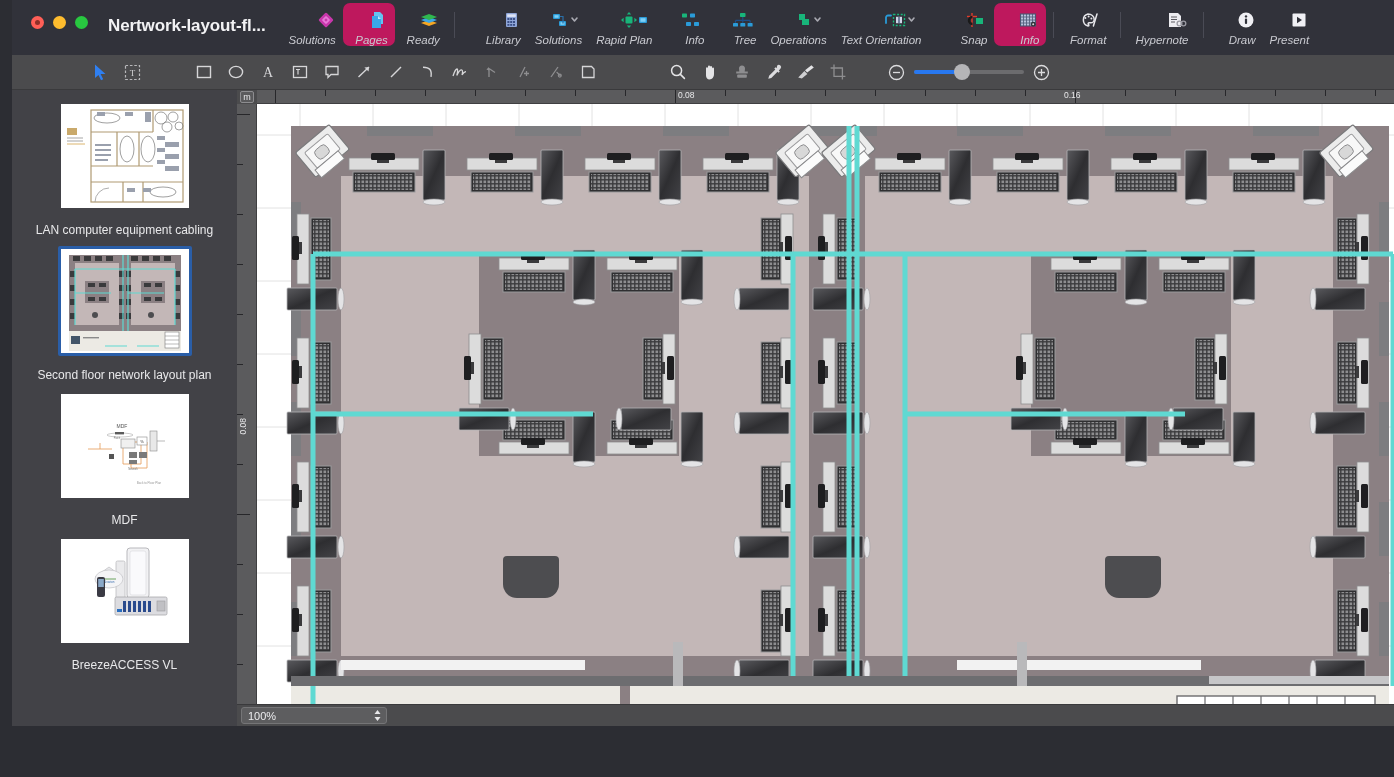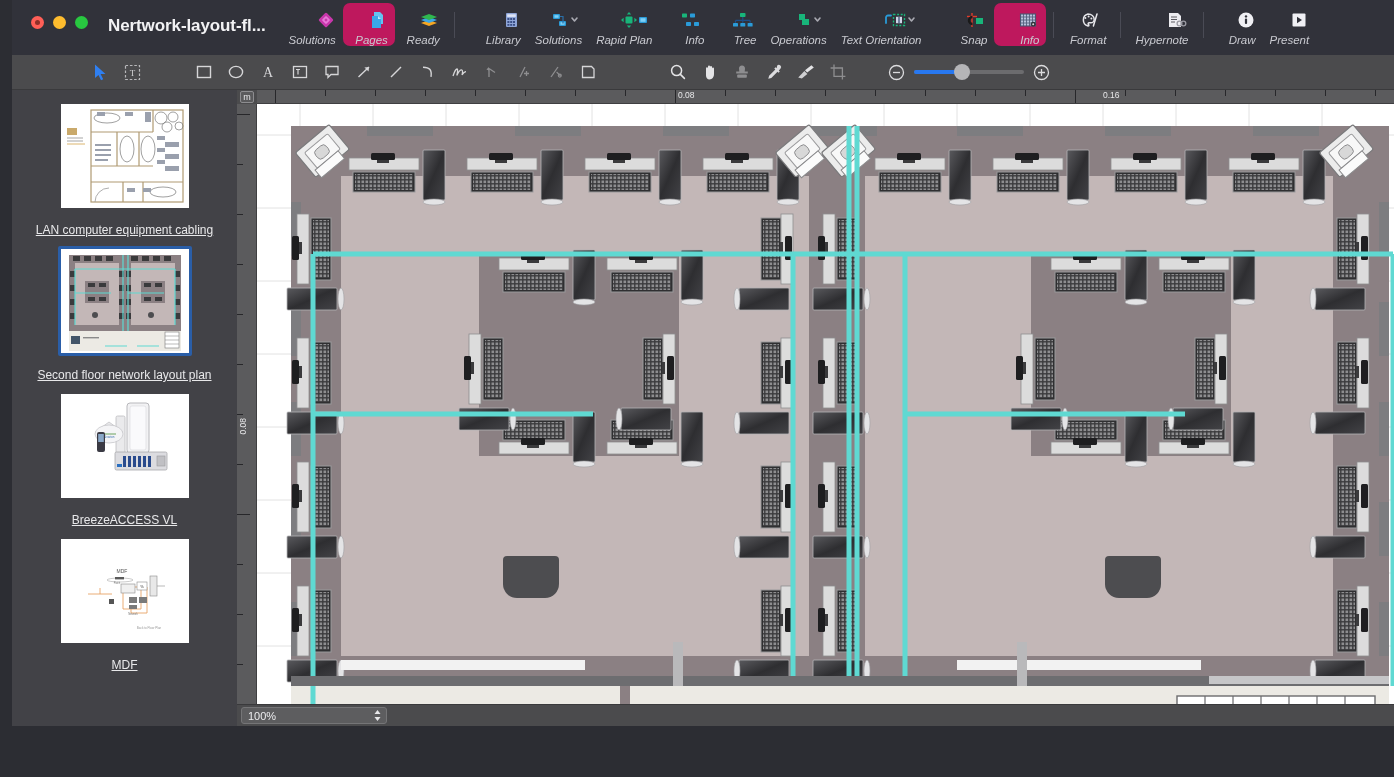--- a/index.html
+++ b/index.html
@@ -57,21 +57,21 @@
 
   
   .sidebar {
     width:225px; background:#424247; flex:0 0 225px; overflow:hidden;
     padding-top:6px; position:relative;
   }
   .page-item { display:flex; flex-direction:column; align-items:center; padding:5px 0 4px 0; }
   .thumb-wrap { padding:3px; border-radius:2px; }
   .thumb-wrap.sel { border:3px solid #2a5ea8; padding:0; }
   .thumb { width:128px; height:104px; background:#fff; position:relative; overflow:hidden; }
-  .page-label { color:#e8e8ea; font-size:12px; margin-top:12px; text-align:center;text-decoration:underline; }
+  .page-label { color:#e8e8ea; font-size:12px; margin-top:12px; text-align:center; }
 
   
   .canvas-col { flex:1; display:flex; flex-direction:column; min-width:0; background:#5b5b5d; position:relative; }
   .ruler-row { display:flex; height:14px; flex:0 0 14px; }
   .corner-box {
     width:20px; flex:0 0 20px; background:#4b4b4d; color:#e6e6e8; font-size:9px;
     display:flex; align-items:center; justify-content:center; position:relative; z-index:4;
   }
   .corner-box span { border:1px solid #8d8d90; border-radius:2px; padding:0px 2px; background:#5a5a5c; line-height:10px;}
   .hruler { flex:1; background:#5b5b5d; position:relative; border-bottom:1px solid #3f3f41; overflow:hidden; }
@@ -607,20 +607,53 @@
           </div>
         </div>
         <div class="page-label">Second floor network layout plan</div>
       </div>
 
       <div class="page-item">
         <div class="thumb-wrap">
           <div class="thumb">
             <svg width="128" height="104" viewBox="0 0 128 104">
               <rect width="128" height="104" fill="#fff"></rect>
+              <text x="61" y="34" font-size="5" fill="#555" text-anchor="middle" font-family="Liberation Sans, sans-serif">MDF</text>
+              <g stroke="#e8a468" stroke-width="0.9" fill="none">
+                <path d="M27 55h24M39 55v-6M62 48h18M80 48v22M80 70H62M62 48v22M86 48v26M86 74H70M70 74v-6"></path>
+              </g>
+              <rect x="60" y="45" width="14" height="9" fill="#f0f0f0" stroke="#8a8a8a" stroke-width="0.6"></rect>
+              <rect x="76" y="43" width="10" height="8" fill="#fff" stroke="#8a8a8a" stroke-width="0.6"></rect>
+              <text x="81" y="49" font-size="4" fill="#333" text-anchor="middle" font-family="Liberation Sans, sans-serif">%</text>
+              <rect x="89" y="37" width="7" height="20" fill="#e8e8e8" stroke="#8a8a8a" stroke-width="0.6"></rect>
+              <path d="M96 47h8" stroke="#8a8a8a" stroke-width="0.6"></path>
+              <ellipse cx="59" cy="41" rx="13" ry="2" fill="none" stroke="#999" stroke-width="0.5"></ellipse>
+              <g fill="#5a5a5a">
+                  <rect x="54" y="38" width="9" height="2.4"></rect>
+                </g>
+              <g fill="#7a7a7a">
+                <rect x="68" y="58" width="8" height="6"></rect>
+                  <rect x="78" y="58" width="8" height="6"></rect>
+                <rect x="68" y="66" width="8" height="4"></rect>
+              </g>
+              <rect x="48" y="60" width="5" height="5" fill="#555"></rect>
+              <text x="56" y="45" font-size="2.6" fill="#777" text-anchor="middle" font-family="Liberation Sans, sans-serif">Patch</text>
+              <text x="72" y="76" font-size="2.6" fill="#777" text-anchor="middle" font-family="Liberation Sans, sans-serif">Network</text>
+              <text x="88" y="90" font-size="3" fill="#999" text-anchor="middle" font-family="Liberation Sans, sans-serif">Back to Floor Plan</text>
+            </svg>
+          </div>
+        </div>
+        <div class="page-label">MDF</div>
+      </div>
+
+      <div class="page-item">
+        <div class="thumb-wrap">
+          <div class="thumb">
+            <svg width="128" height="104" viewBox="0 0 128 104">
+              <rect width="128" height="104" fill="#fff"></rect>
               <rect x="66" y="9" width="22" height="50" rx="3" fill="#f2f2f4" stroke="#b8b8bc" stroke-width="1"></rect>
               <rect x="69" y="12" width="16" height="44" rx="2" fill="#fafafc" stroke="#d8d8dc" stroke-width="0.6"></rect>
               <rect x="55" y="22" width="9" height="38" rx="1.5" fill="#eaeaec" stroke="#bcbcc0" stroke-width="0.8"></rect>
               <path d="M34 38l14-10 14 10-14 10z" fill="#e8e8ea" stroke="#c4c4c8" stroke-width="0.8"></path>
               <ellipse cx="48" cy="40" rx="14" ry="9" fill="#f4f4f6" stroke="#c8c8cc" stroke-width="0.8"></ellipse>
               <path d="M41 40h14" stroke="#4a8f3a" stroke-width="0.8"></path>
               <text x="48" y="44" font-size="3" fill="#3a6fb0" text-anchor="middle" font-family="Liberation Sans, sans-serif">Alvarion</text>
               <rect x="36" y="38" width="8" height="20" rx="2" fill="#3a3a44"></rect>
               <rect x="37.2" y="40" width="5.6" height="8" fill="#8aa8c8"></rect>
               <rect x="54" y="58" width="52" height="18" rx="1.5" fill="#dcdce0" stroke="#a8a8ac" stroke-width="0.8"></rect>
@@ -631,53 +664,20 @@
                   <rect x="77" y="62" width="3" height="11"></rect>
                   <rect x="82" y="62" width="3" height="11"></rect>
                   <rect x="87" y="62" width="3" height="11"></rect>
                 </g>
               <rect x="56" y="70" width="5" height="3" fill="#2a6fc0"></rect>
               <rect x="96" y="62" width="8" height="10" fill="#c0c0c4" stroke="#9a9a9e" stroke-width="0.6"></rect>
             </svg>
           </div>
         </div>
         <div class="page-label">BreezeACCESS VL</div>
-      </div>
-
-      <div class="page-item">
-        <div class="thumb-wrap">
-          <div class="thumb">
-            <svg width="128" height="104" viewBox="0 0 128 104">
-              <rect width="128" height="104" fill="#fff"></rect>
-              <text x="61" y="34" font-size="5" fill="#555" text-anchor="middle" font-family="Liberation Sans, sans-serif">MDF</text>
-              <g stroke="#e8a468" stroke-width="0.9" fill="none">
-                <path d="M27 55h24M39 55v-6M62 48h18M80 48v22M80 70H62M62 48v22M86 48v26M86 74H70M70 74v-6"></path>
-              </g>
-              <rect x="60" y="45" width="14" height="9" fill="#f0f0f0" stroke="#8a8a8a" stroke-width="0.6"></rect>
-              <rect x="76" y="43" width="10" height="8" fill="#fff" stroke="#8a8a8a" stroke-width="0.6"></rect>
-              <text x="81" y="49" font-size="4" fill="#333" text-anchor="middle" font-family="Liberation Sans, sans-serif">%</text>
-              <rect x="89" y="37" width="7" height="20" fill="#e8e8e8" stroke="#8a8a8a" stroke-width="0.6"></rect>
-              <path d="M96 47h8" stroke="#8a8a8a" stroke-width="0.6"></path>
-              <ellipse cx="59" cy="41" rx="13" ry="2" fill="none" stroke="#999" stroke-width="0.5"></ellipse>
-              <g fill="#5a5a5a">
-                  <rect x="54" y="38" width="9" height="2.4"></rect>
-                </g>
-              <g fill="#7a7a7a">
-                <rect x="68" y="58" width="8" height="6"></rect>
-                  <rect x="78" y="58" width="8" height="6"></rect>
-                <rect x="68" y="66" width="8" height="4"></rect>
-              </g>
-              <rect x="48" y="60" width="5" height="5" fill="#555"></rect>
-              <text x="56" y="45" font-size="2.6" fill="#777" text-anchor="middle" font-family="Liberation Sans, sans-serif">Patch</text>
-              <text x="72" y="76" font-size="2.6" fill="#777" text-anchor="middle" font-family="Liberation Sans, sans-serif">Network</text>
-              <text x="88" y="90" font-size="3" fill="#999" text-anchor="middle" font-family="Liberation Sans, sans-serif">Back to Floor Plan</text>
-            </svg>
-          </div>
-        </div>
-        <div class="page-label">MDF</div>
       </div>
     </div>
 
     <div class="canvas-col">
 
       <div class="ruler-row">
         <div class="corner-box">
             <span>m</span>
           </div>
         <div class="hruler" id="hruler">
@@ -698,21 +698,21 @@
             <div class="tk" style="left: 718px; height: 6px;"></div>
             <div class="tk" style="left: 768px; height: 6px;"></div>
             <div class="tk" style="left: 818px; height: 13px;"></div>
             <div class="tk" style="left: 868px; height: 6px;"></div>
             <div class="tk" style="left: 918px; height: 6px;"></div>
             <div class="tk" style="left: 968px; height: 6px;"></div>
             <div class="tk" style="left: 1018px; height: 6px;"></div>
             <div class="tk" style="left: 1068px; height: 6px;"></div>
             <div class="tk" style="left: 1118px; height: 6px;"></div>
             <div class="lbl" style="left: 421px;">0.08</div>
-            <div class="lbl" style="left: 846px;">0.16</div>
+            <div class="lbl" style="left: 807px;">0.16</div>
           </div>
       </div>
 
       <div class="mid-row">
         <div class="vruler" id="vruler">
             <div class="tk" style="top: 10px; width: 13px;"></div>
             <div class="tk" style="top: 60px; width: 6px;"></div>
             <div class="tk" style="top: 110px; width: 6px;"></div>
             <div class="tk" style="top: 160px; width: 6px;"></div>
             <div class="tk" style="top: 210px; width: 6px;"></div>

